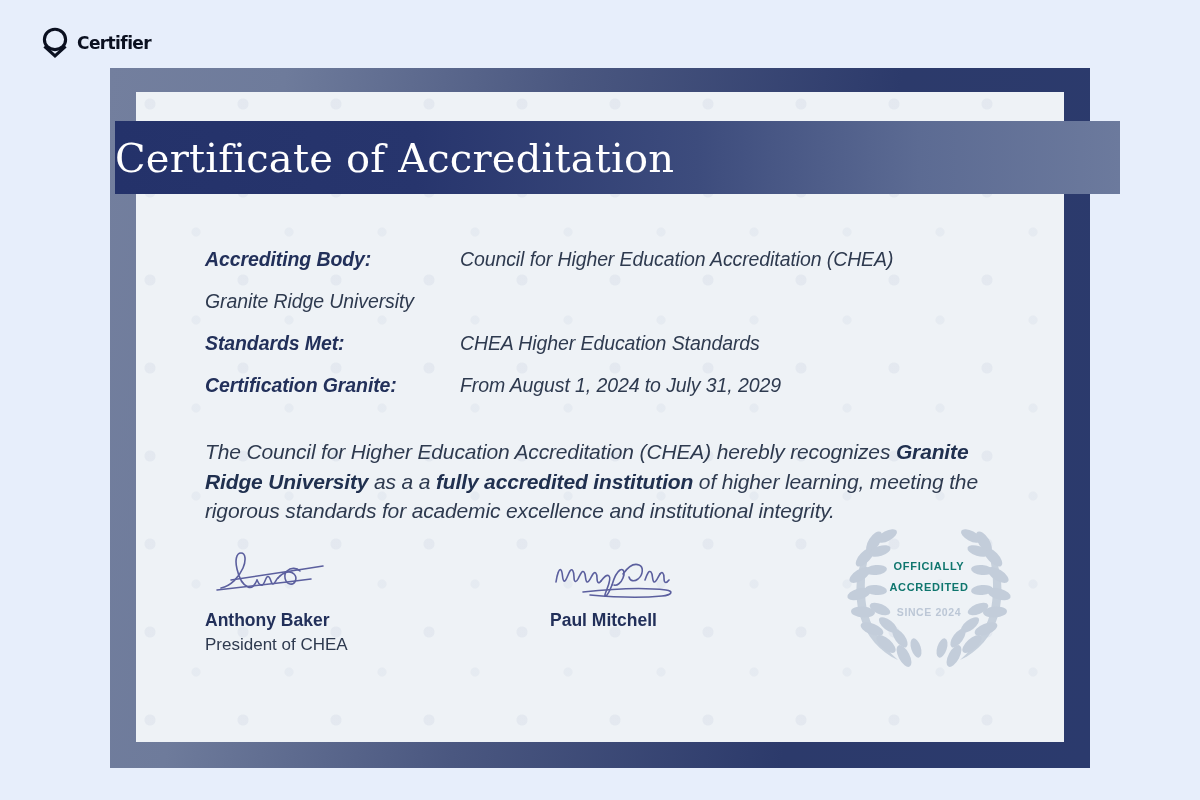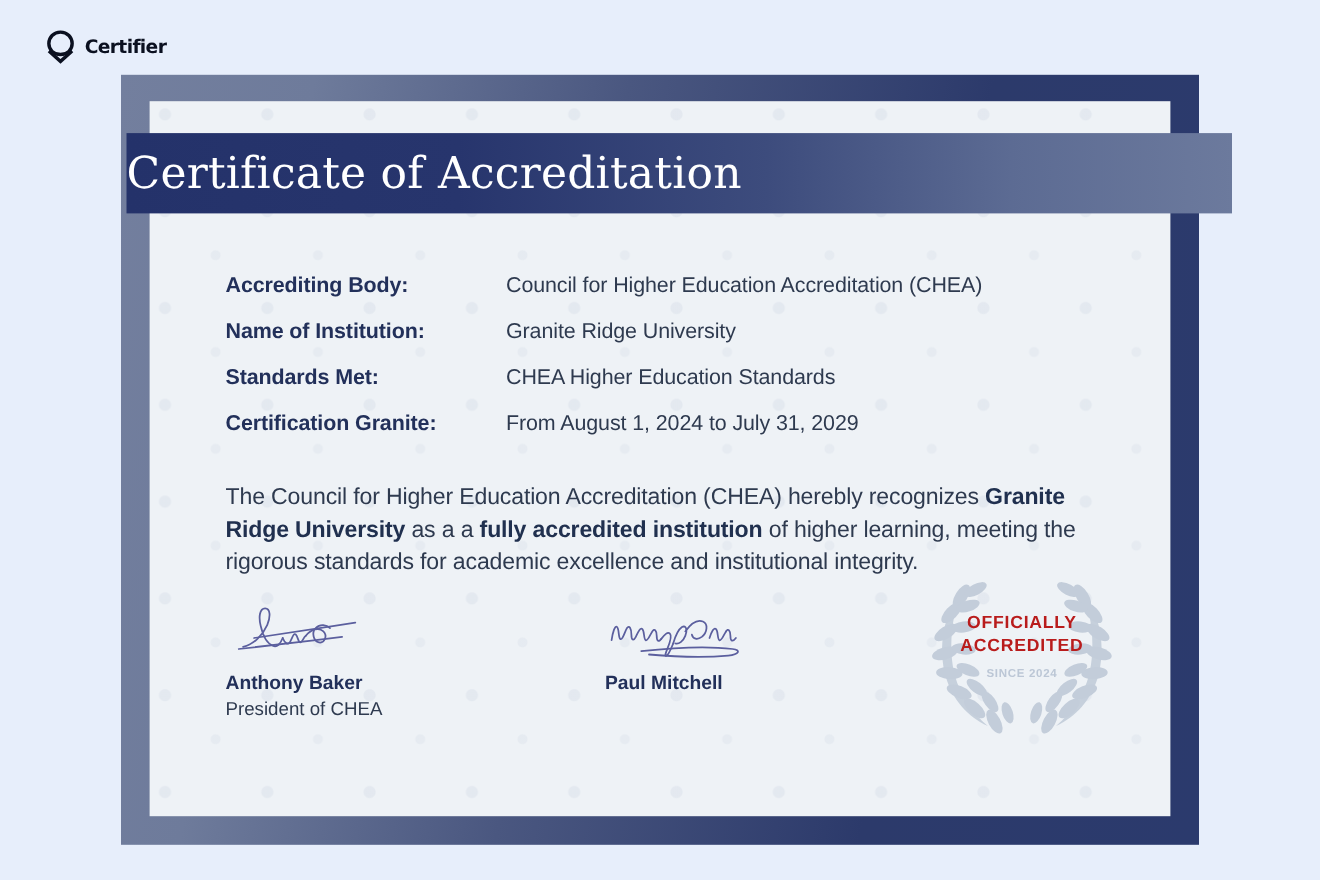--- a/index.html
+++ b/index.html
@@ -89,20 +89,21 @@
     white-space: nowrap;
   }
 
   
   .cert-body {
     position: absolute;
     left: 69px;
     right: 60px;
     top: 156px;
     z-index: 3;
+    font-style: italic;
   }
 
   .fields { margin-bottom: 0; }
   .field-row {
     display: flex;
     align-items: baseline;
     margin-bottom: 19px;
   }
   .field-label {
     width: 255px;
@@ -164,23 +165,23 @@
     z-index: 3;
   }
   .seal svg { position: absolute; inset: 0; }
   .seal-text {
     position: absolute;
     left: 0; right: 0;
     top: 46px;
     text-align: center;
   }
   .seal-line1, .seal-line2 {
-    font-size: 16px;
-    font-weight: 700;
-    color: #b91c1c;
+    font-size: 11px;
+    font-weight: 700;
+    color: #0f766e;
     letter-spacing: 0.7px;
     line-height: 21px;
   }
   .seal-since {
     margin-top: 8px;
     font-size: 10.5px;
     font-weight: 700;
     color: #bcc7d6;
     letter-spacing: 0.6px;
   }
@@ -202,21 +203,20 @@
   <div class="cert-inner">
 
     <div class="cert-body">
 
       <div class="fields">
         <div class="field-row">
           <div class="field-label">Accrediting Body:</div>
           <div class="field-value">Council for Higher Education Accreditation (CHEA)</div>
         </div>
         <div class="field-row">
-          <div class="field-label">Name of Institution:</div>
           <div class="field-value">Granite Ridge University</div>
         </div>
         <div class="field-row">
           <div class="field-label">Standards Met:</div>
           <div class="field-value">CHEA Higher Education Standards</div>
         </div>
         <div class="field-row">
           <div class="field-label">Certification Granite:</div>
           <div class="field-value">From August 1, 2024 to July 31, 2029</div>
         </div>

